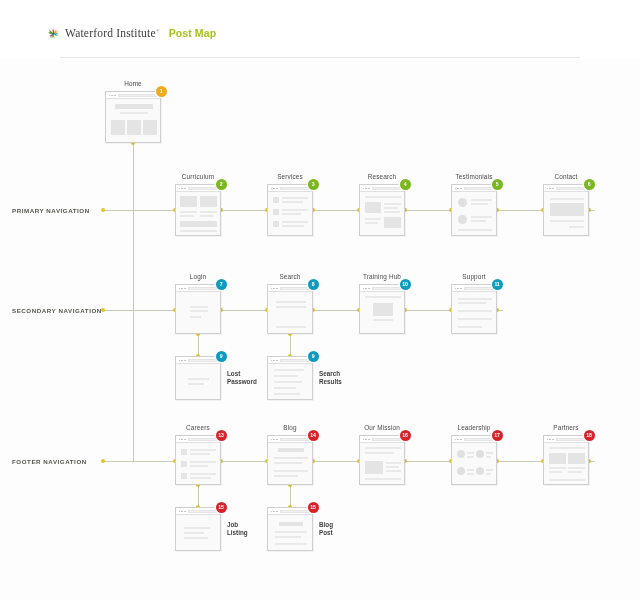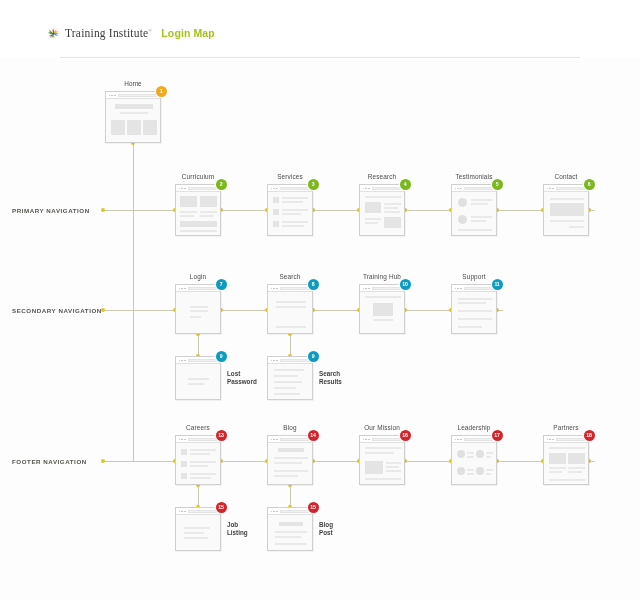--- a/index.html
+++ b/index.html
@@ -104,22 +104,22 @@
         <svg width="13" height="13" viewBox="0 0 13 13">
           <path d="M6.4 6.6 L2.2 2.4 L3.0 5.6 L0.8 5.0 L3.4 7.2 Z" fill="#4c9f38"></path>
           <path d="M6.4 6.6 L4.6 1.2 L6.1 3.9 L7.0 0.9 L7.2 4.6 Z" fill="#e8362a"></path>
           <path d="M6.4 6.6 L9.6 1.6 L8.8 4.8 L11.4 3.4 L9.0 6.3 Z" fill="#f2a91b"></path>
           <path d="M6.4 6.6 L11.8 6.2 L9.1 7.5 L11.6 9.0 L8.3 8.3 Z" fill="#0f9bbd"></path>
           <path d="M6.4 6.6 L7.6 11.8 L6.0 9.4 L4.6 11.9 L5.0 8.2 Z" fill="#7ab81e"></path>
           <path d="M6.4 6.6 L1.2 9.4 L4.0 8.6 L2.6 11.2 L5.4 8.6 Z" fill="#8e4ba3"></path>
           <circle cx="6.4" cy="6.6" r="1" fill="#3b3b3b"></circle>
         </svg>
       </span>
-      <span class="brand-name"><span>Training Institute</span><span class="brand-tm">®</span></span>
-      <span class="brand-sub">Login Map</span>
+      <span class="brand-name"><span>Waterford Institute</span><span class="brand-tm">®</span></span>
+      <span class="brand-sub">Post Map</span>
     </div>
     <div class="header-rule"></div>
   </div>
 
   <div class="canvas">
 
     <div class="line-v" style="left:133px; top:85px; height:318px;"></div>
 
     <div class="line-h" style="left:133px; top:152px; width:462px;"></div>
     <div class="line-h" style="left:133px; top:252px; width:370px;"></div>

